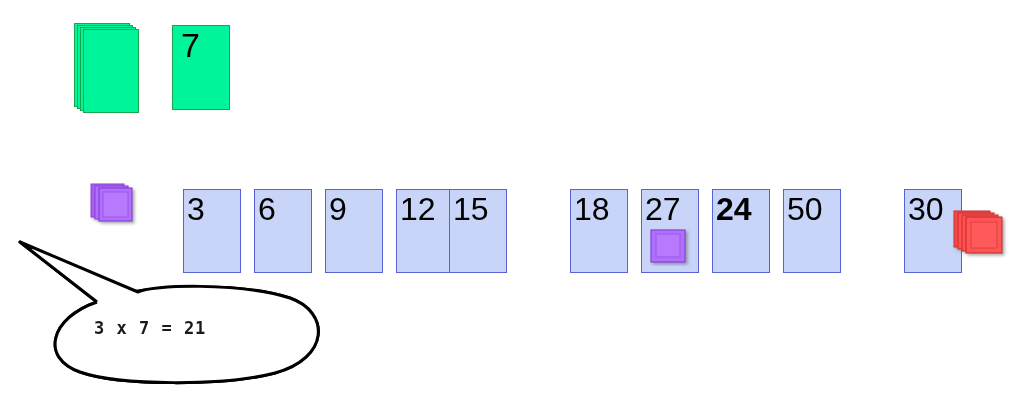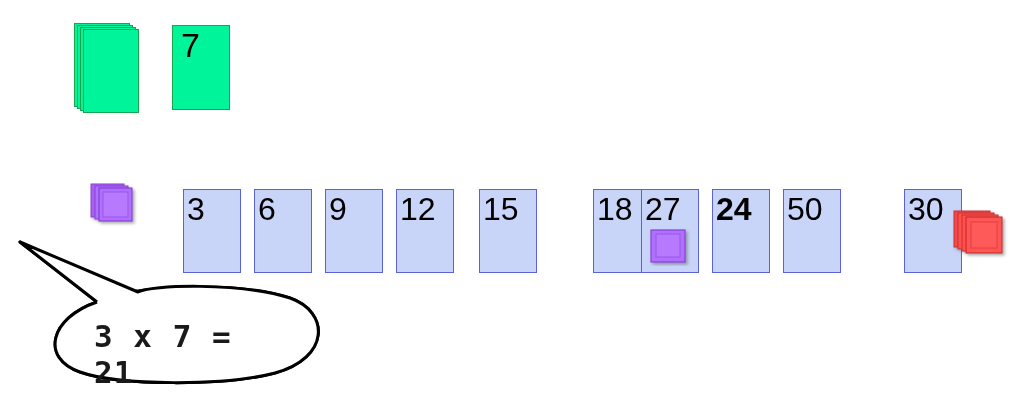--- a/index.html
+++ b/index.html
@@ -2,21 +2,21 @@
 <html><head>
 <meta charset="utf-8">
 <style>
   html, body { margin:0; padding:0; background:#ffffff; }
   body { width:1024px; height:412px; position:relative; overflow:hidden; font-family:"Liberation Sans", sans-serif; }
   .abs { position:absolute; }
   .gcard { position:absolute; background:#00f59a; border:1.5px solid #1aa64f; box-sizing:border-box; }
   .gnum { position:absolute; left:8px; top:2px; font-size:34px; color:#000; line-height:1; }
   .bcard { position:absolute; top:189px; width:58px; height:84px; background:#c8d4f8; border:1.5px solid #5a63d6; box-sizing:border-box; }
   .bnum { position:absolute; left:3px; top:3px; font-size:32px; color:#000; line-height:1; letter-spacing:0px; }
-  .bubble-text { position:absolute; left:94px; top:318px; width:190px; font-family:"DejaVu Sans Mono", monospace; font-weight:bold; font-size:31px; color:#1a1a1a; letter-spacing:1px; }
+  .bubble-text { position:absolute; left:94px; top:318px; width:190px; font-family:"DejaVu Sans Mono", monospace; font-weight:bold; font-size:17px; color:#1a1a1a; letter-spacing:1px; }
 </style>
 </head>
 <body>
 
 <div class="abs" style="left:74px;top:23px;width:74px;height:90px;">
   <div class="gcard" style="left:0;top:0;width:56px;height:84px;"></div>
   <div class="gcard" style="left:3px;top:2px;width:56px;height:84px;"></div>
   <div class="gcard" style="left:6px;top:4px;width:56px;height:84px;"></div>
   <div class="gcard" style="left:9px;top:6px;width:56px;height:84px;"></div>
 </div>
@@ -47,24 +47,24 @@
     </div>
   <div class="bcard" style="left:254px;">
       <span class="bnum">6</span>
     </div>
   <div class="bcard" style="left:325px;">
       <span class="bnum">9</span>
     </div>
   <div class="bcard" style="left:396px;text-align:center;">
       <span class="bnum">12</span>
     </div>
-  <div class="bcard" style="left:479px;">
+  <div class="bcard" style="left:449px;">
       <span class="bnum">15</span>
     </div>
-  <div class="bcard" style="left:570px;margin-left:23px;">
+  <div class="bcard" style="left:570px;">
       <span class="bnum">18</span>
     </div>
   <div class="bcard" style="left:641px;">
     <span class="bnum">27</span>
     <svg class="abs" style="left:7px;top:38px;" width="42" height="38" viewBox="0 0 42 38">
       <g filter="url(#sh)">
         <rect x="2" y="2" width="34" height="32" fill="#b070ff" stroke="#8a40d8" stroke-width="1.2"></rect>
         <rect x="7" y="6" width="24" height="23" fill="#b77aff" stroke="#9a55e8" stroke-width="1"></rect>
       </g>
     </svg>

